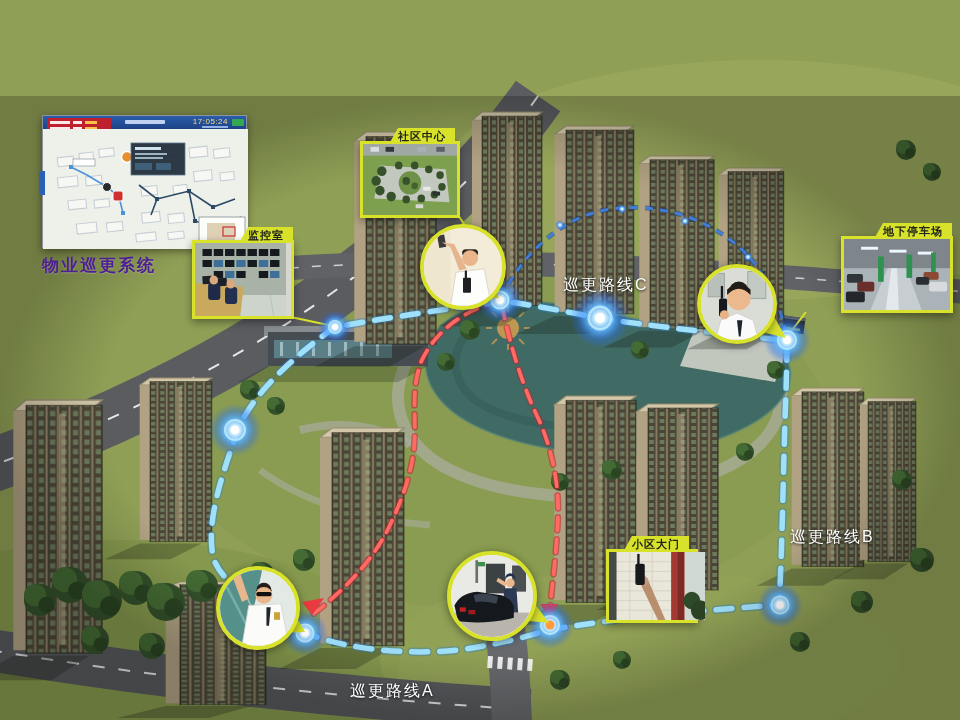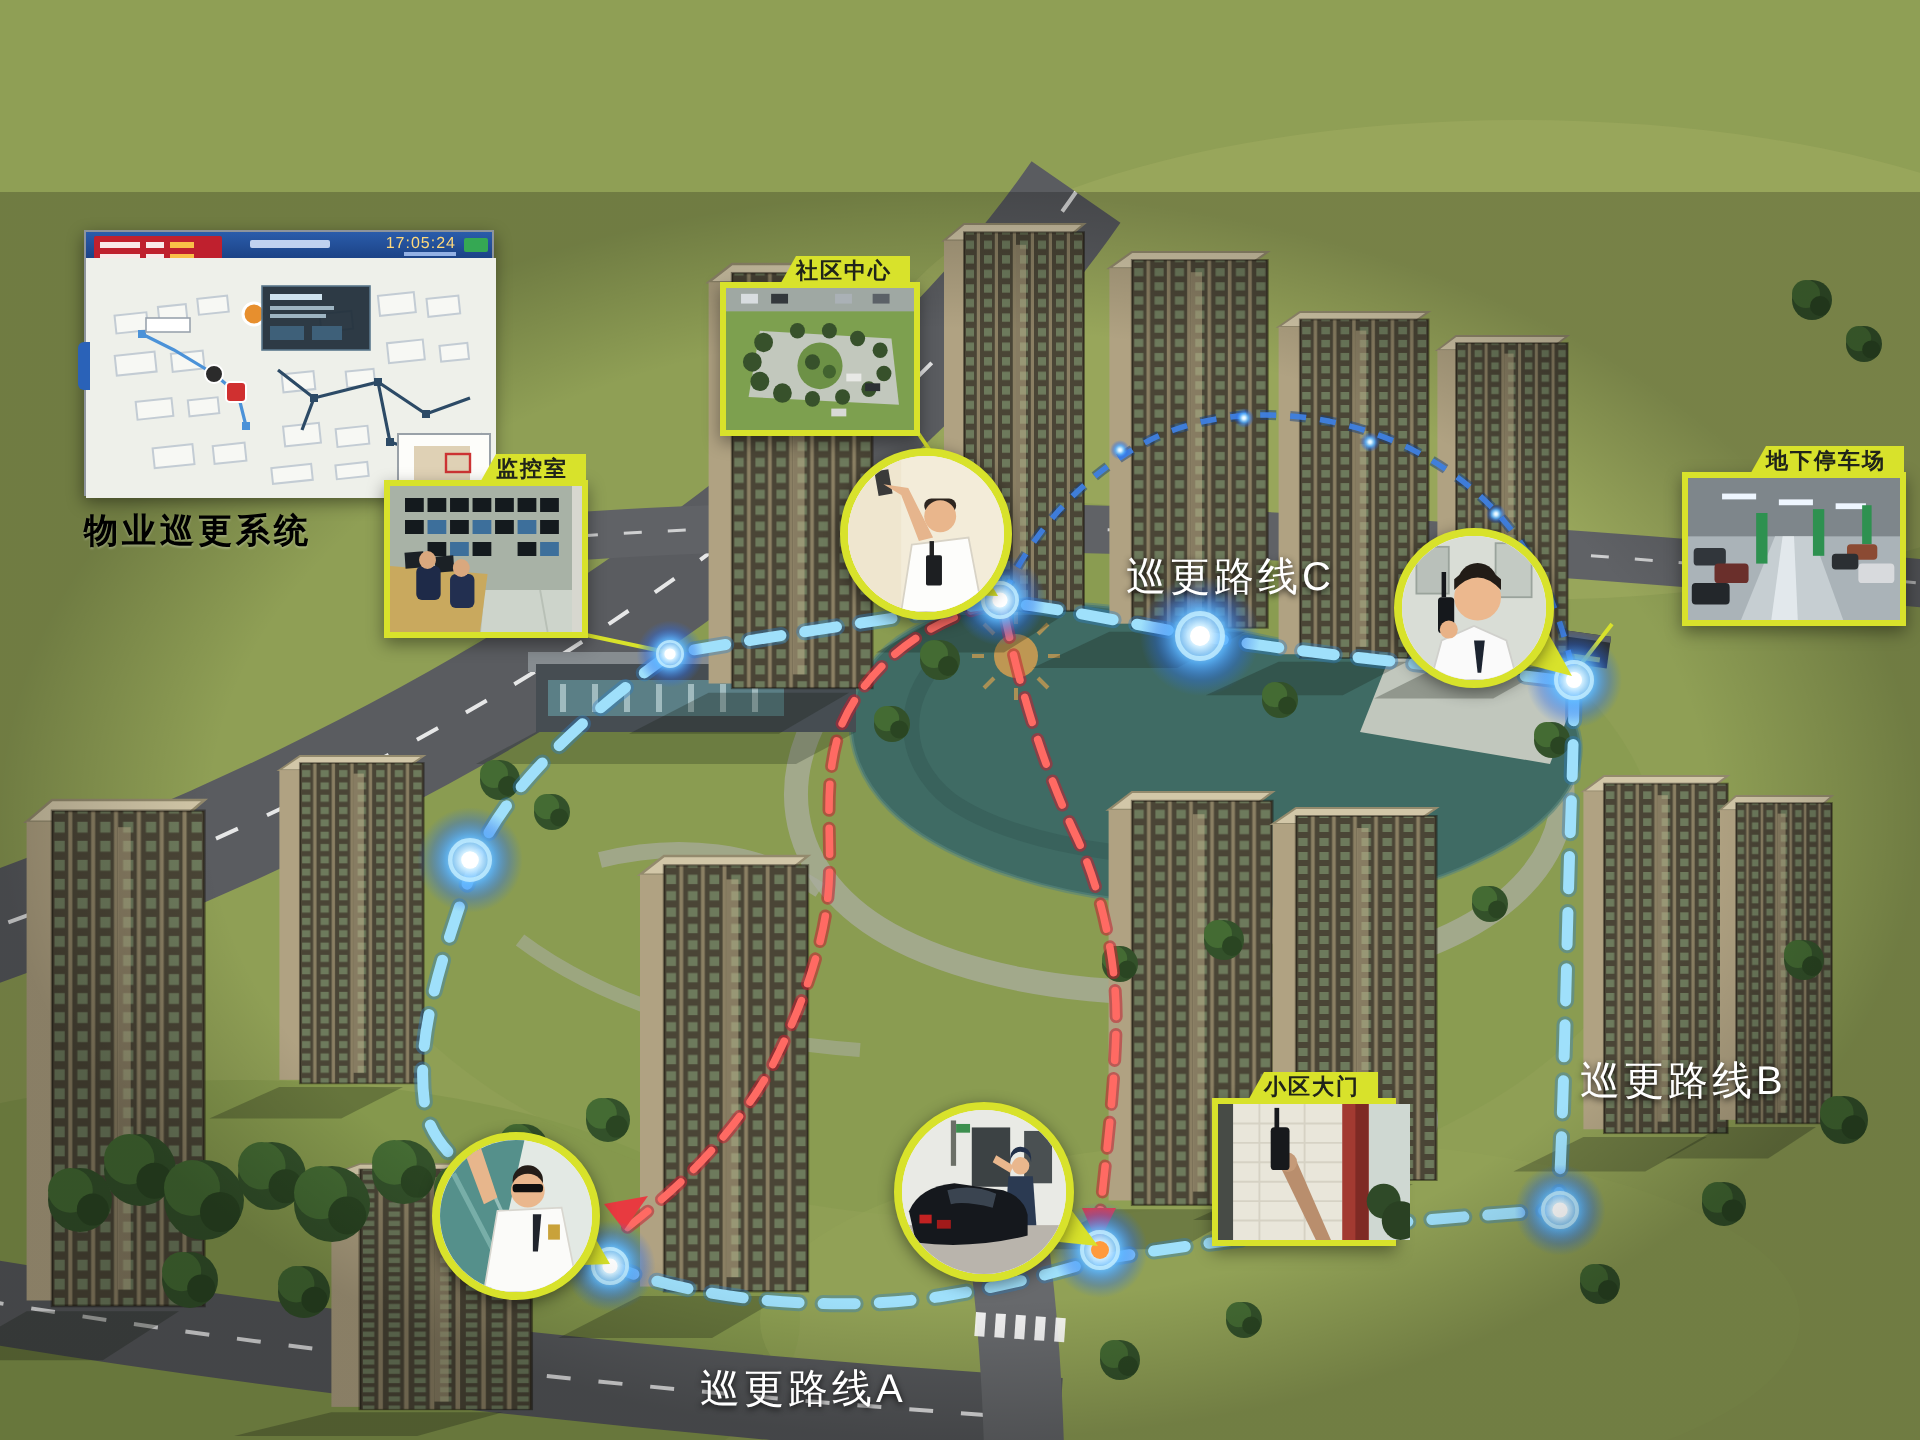--- a/index.html
+++ b/index.html
@@ -55,26 +55,26 @@
   .sys-clock{position:absolute;right:18px;top:1px;font-size:8px;color:#ffd97c;letter-spacing:.5px;}
   .sys-clock-sub{position:absolute;right:18px;top:10px;width:26px;height:2px;background:#93b1e4;}
   .sys-badge{position:absolute;right:2px;top:3px;width:12px;height:7px;background:#35a853;border-radius:1px;}
   .sys-alert{position:absolute;left:4px;top:2px;width:64px;height:16px;background:#bf202e;border-radius:1px;}
   .sys-alert i{position:absolute;height:3px;background:#fff;opacity:.9;}
   .sys-alert i.y{background:#ffd24a;}
   .sys-map{position:absolute;left:0;top:13px;}
   .sys-tab{position:absolute;left:-4px;top:55px;width:6px;height:24px;background:#2a62b8;border-radius:3px 0 0 3px;}
   .sys-caption{
     position:absolute;left:42px;top:254px;z-index:5;
-    font-size:17px;font-weight:bold;letter-spacing:2px;color:#000000;
+    font-size:17px;font-weight:bold;letter-spacing:2px;color:#4c1d95;
     text-shadow:0 1px 1px rgba(255,255,255,.25);
   }
   
   .route-label{
-    position:absolute;z-index:7;color:#fff;font-size:20px;letter-spacing:2px;
+    position:absolute;z-index:7;color:#fff;font-size:16px;letter-spacing:2px;
     text-shadow:0 1px 3px rgba(0,0,0,.85);
   }
 </style>
 </head>
 <body>
 
 <div class="slide">
 
   <svg class="scene" width="960" height="720" viewBox="0 0 960 720" xmlns="http://www.w3.org/2000/svg" xmlns:xlink="http://www.w3.org/1999/xlink">
     <defs>

